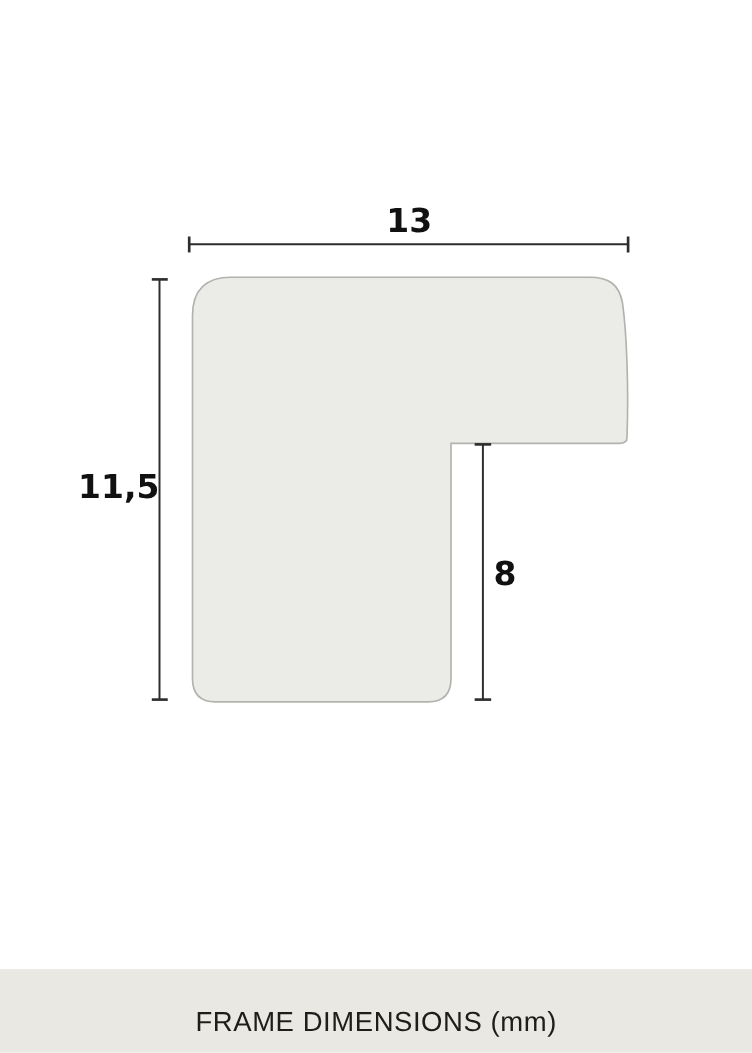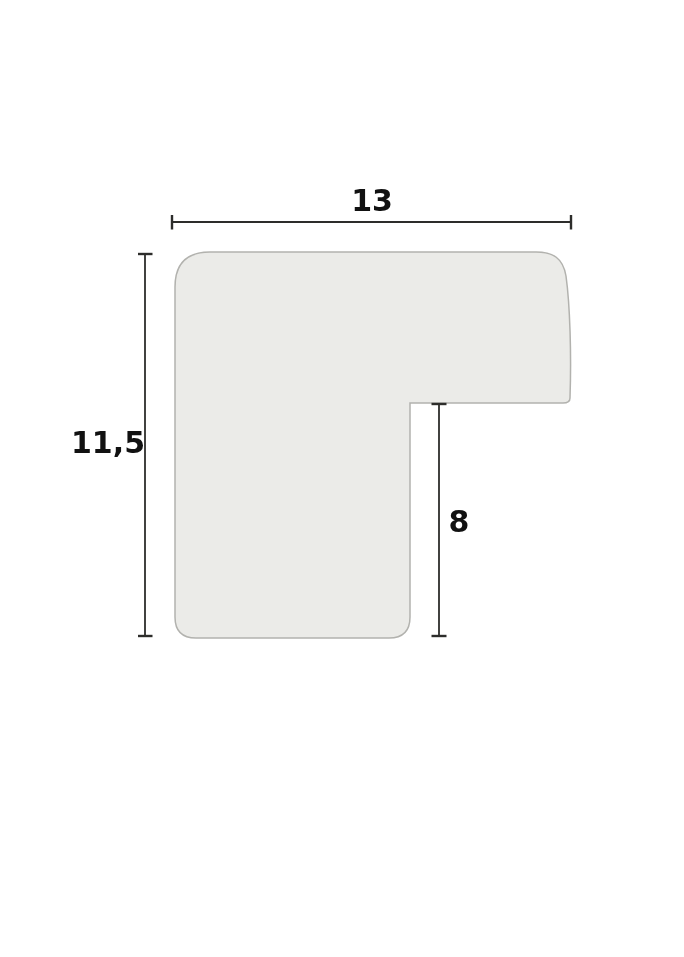--- a/index.html
+++ b/index.html
@@ -90,14 +90,17 @@
 
     <g stroke="#2d2d2b" stroke-width="1.8">
       <line x1="439" y1="404" x2="439" y2="636"></line>
       <line x1="431.5" y1="404" x2="446.5" y2="404" stroke-width="2.4"></line>
       <line x1="431.5" y1="636" x2="446.5" y2="636" stroke-width="2.4"></line>
     </g>
     <text class="dim-label" x="459" y="532" text-anchor="middle">8</text>
 
   </svg>
 
+  <div class="footer-band">
+    <span class="footer-title">FRAME DIMENSIONS (mm)</span>
+  </div>
 
 </div>
 
 </body></html>

